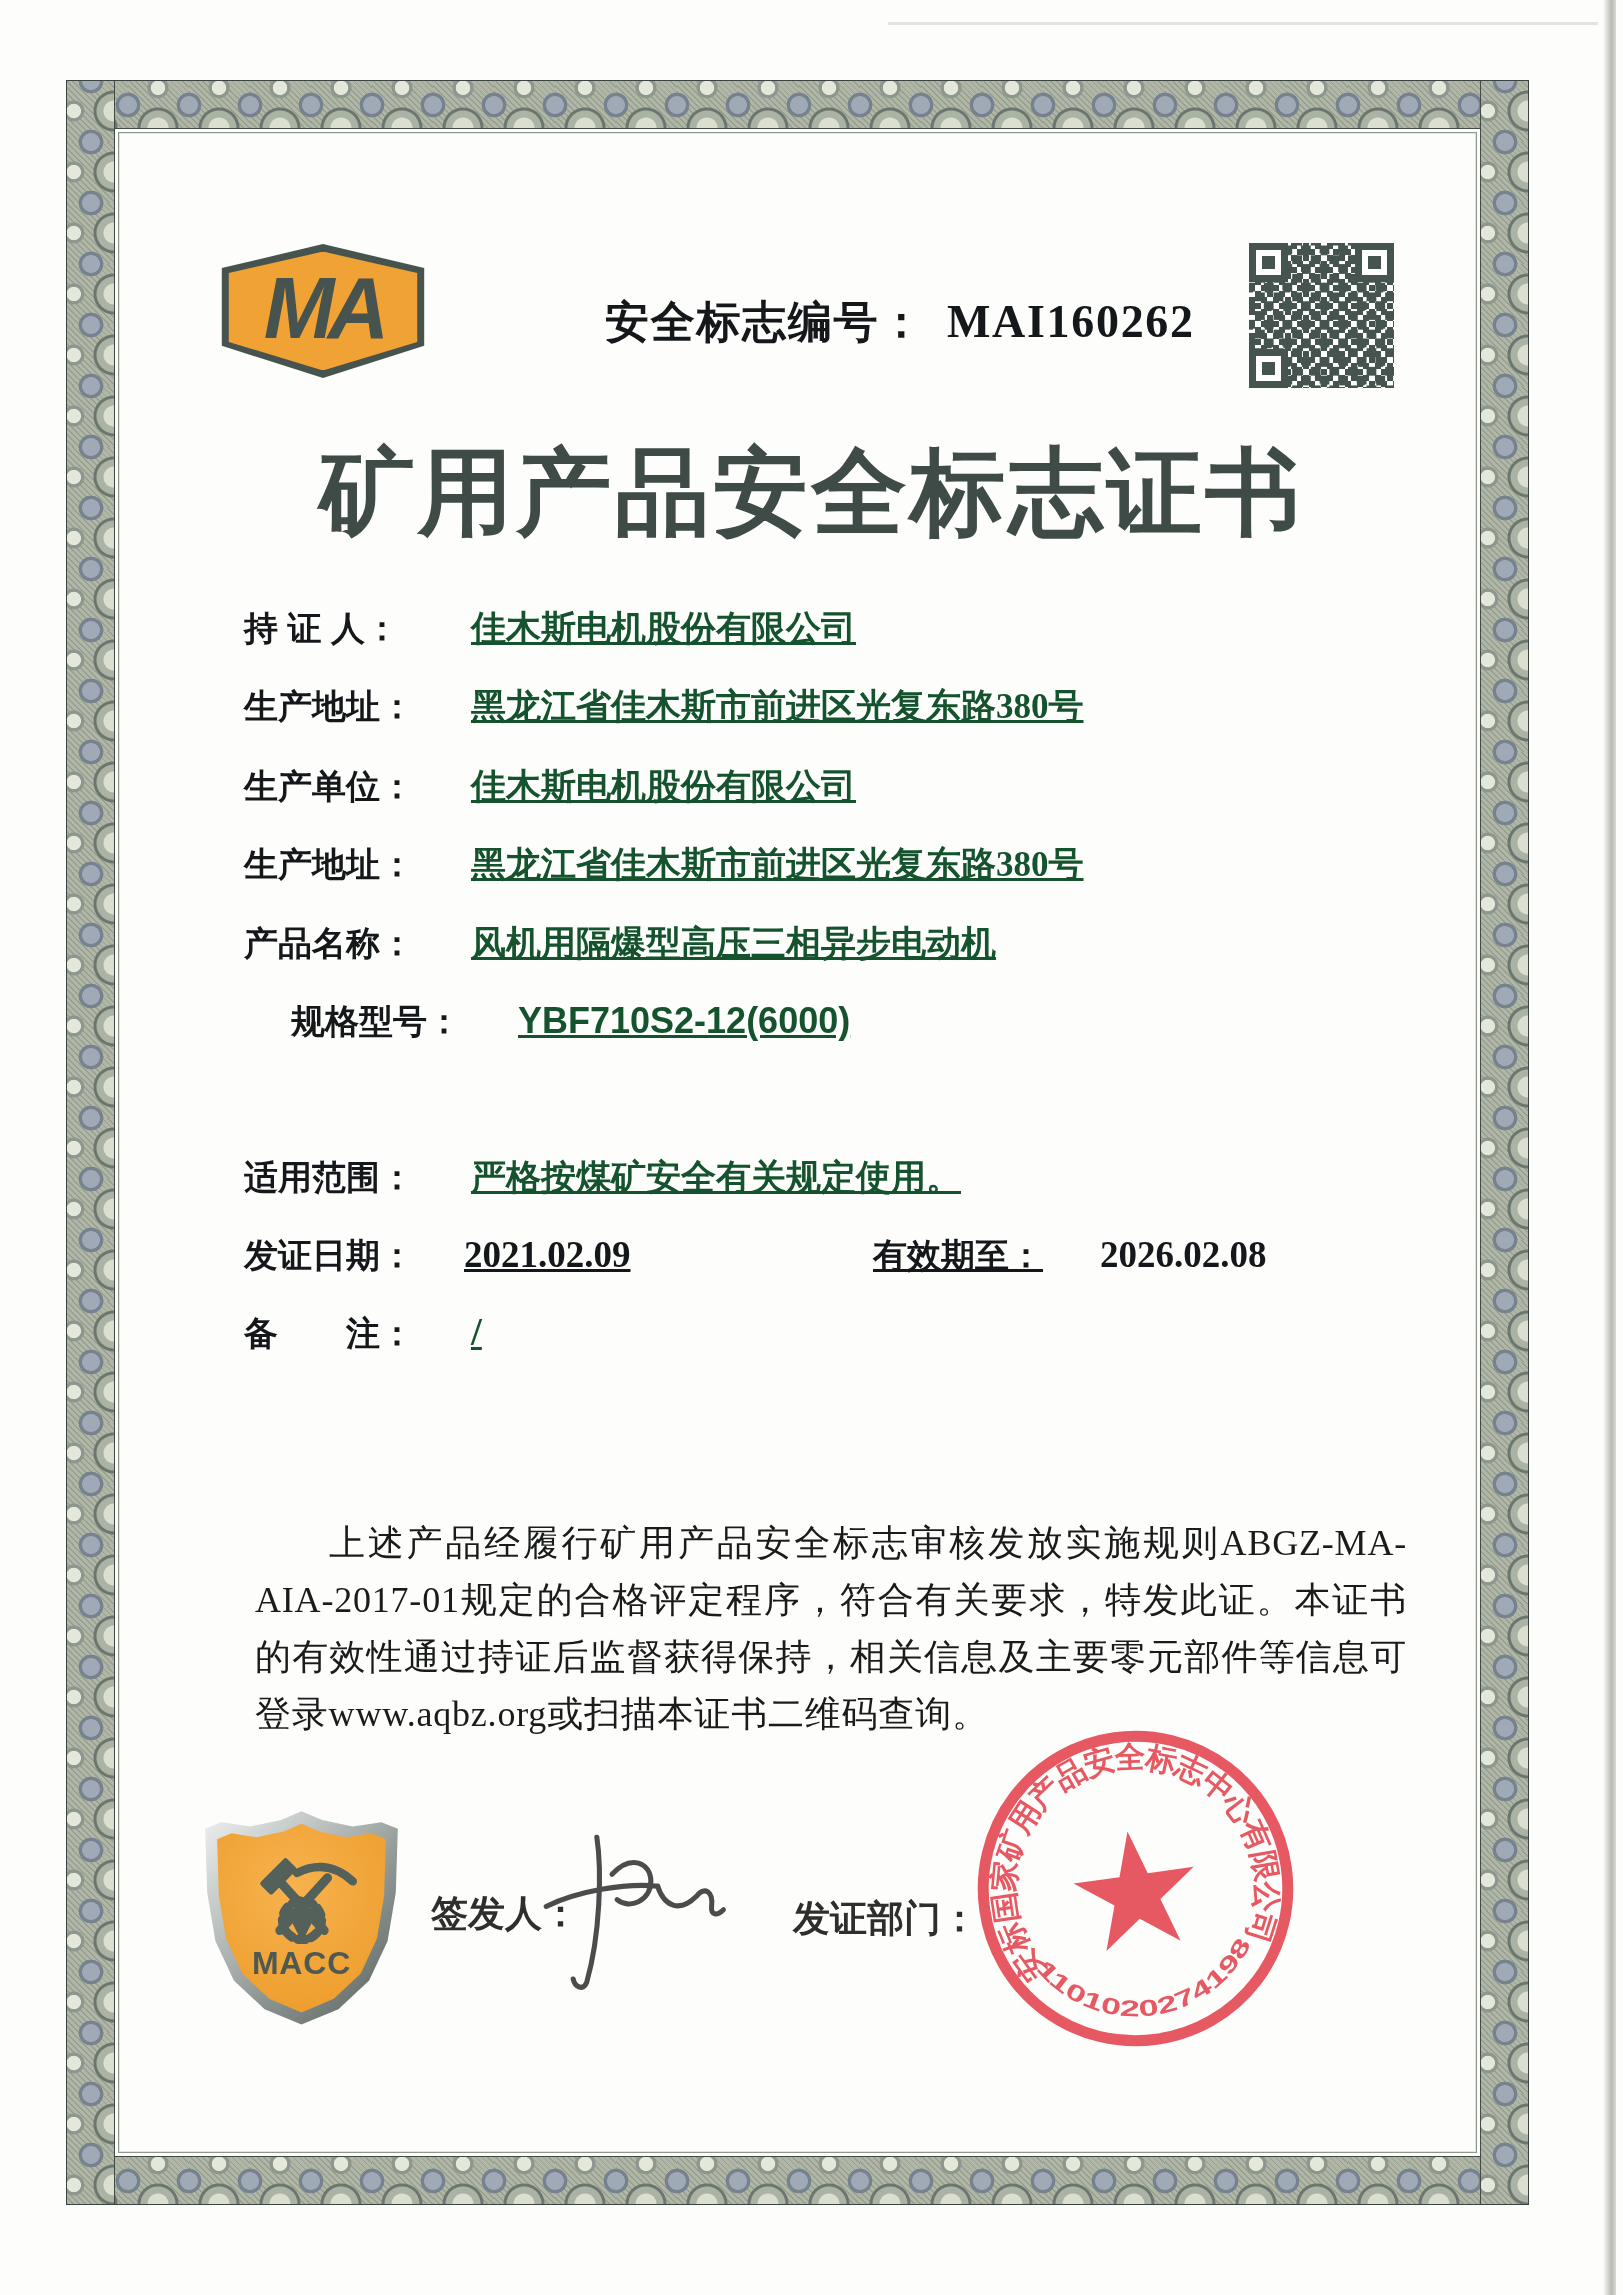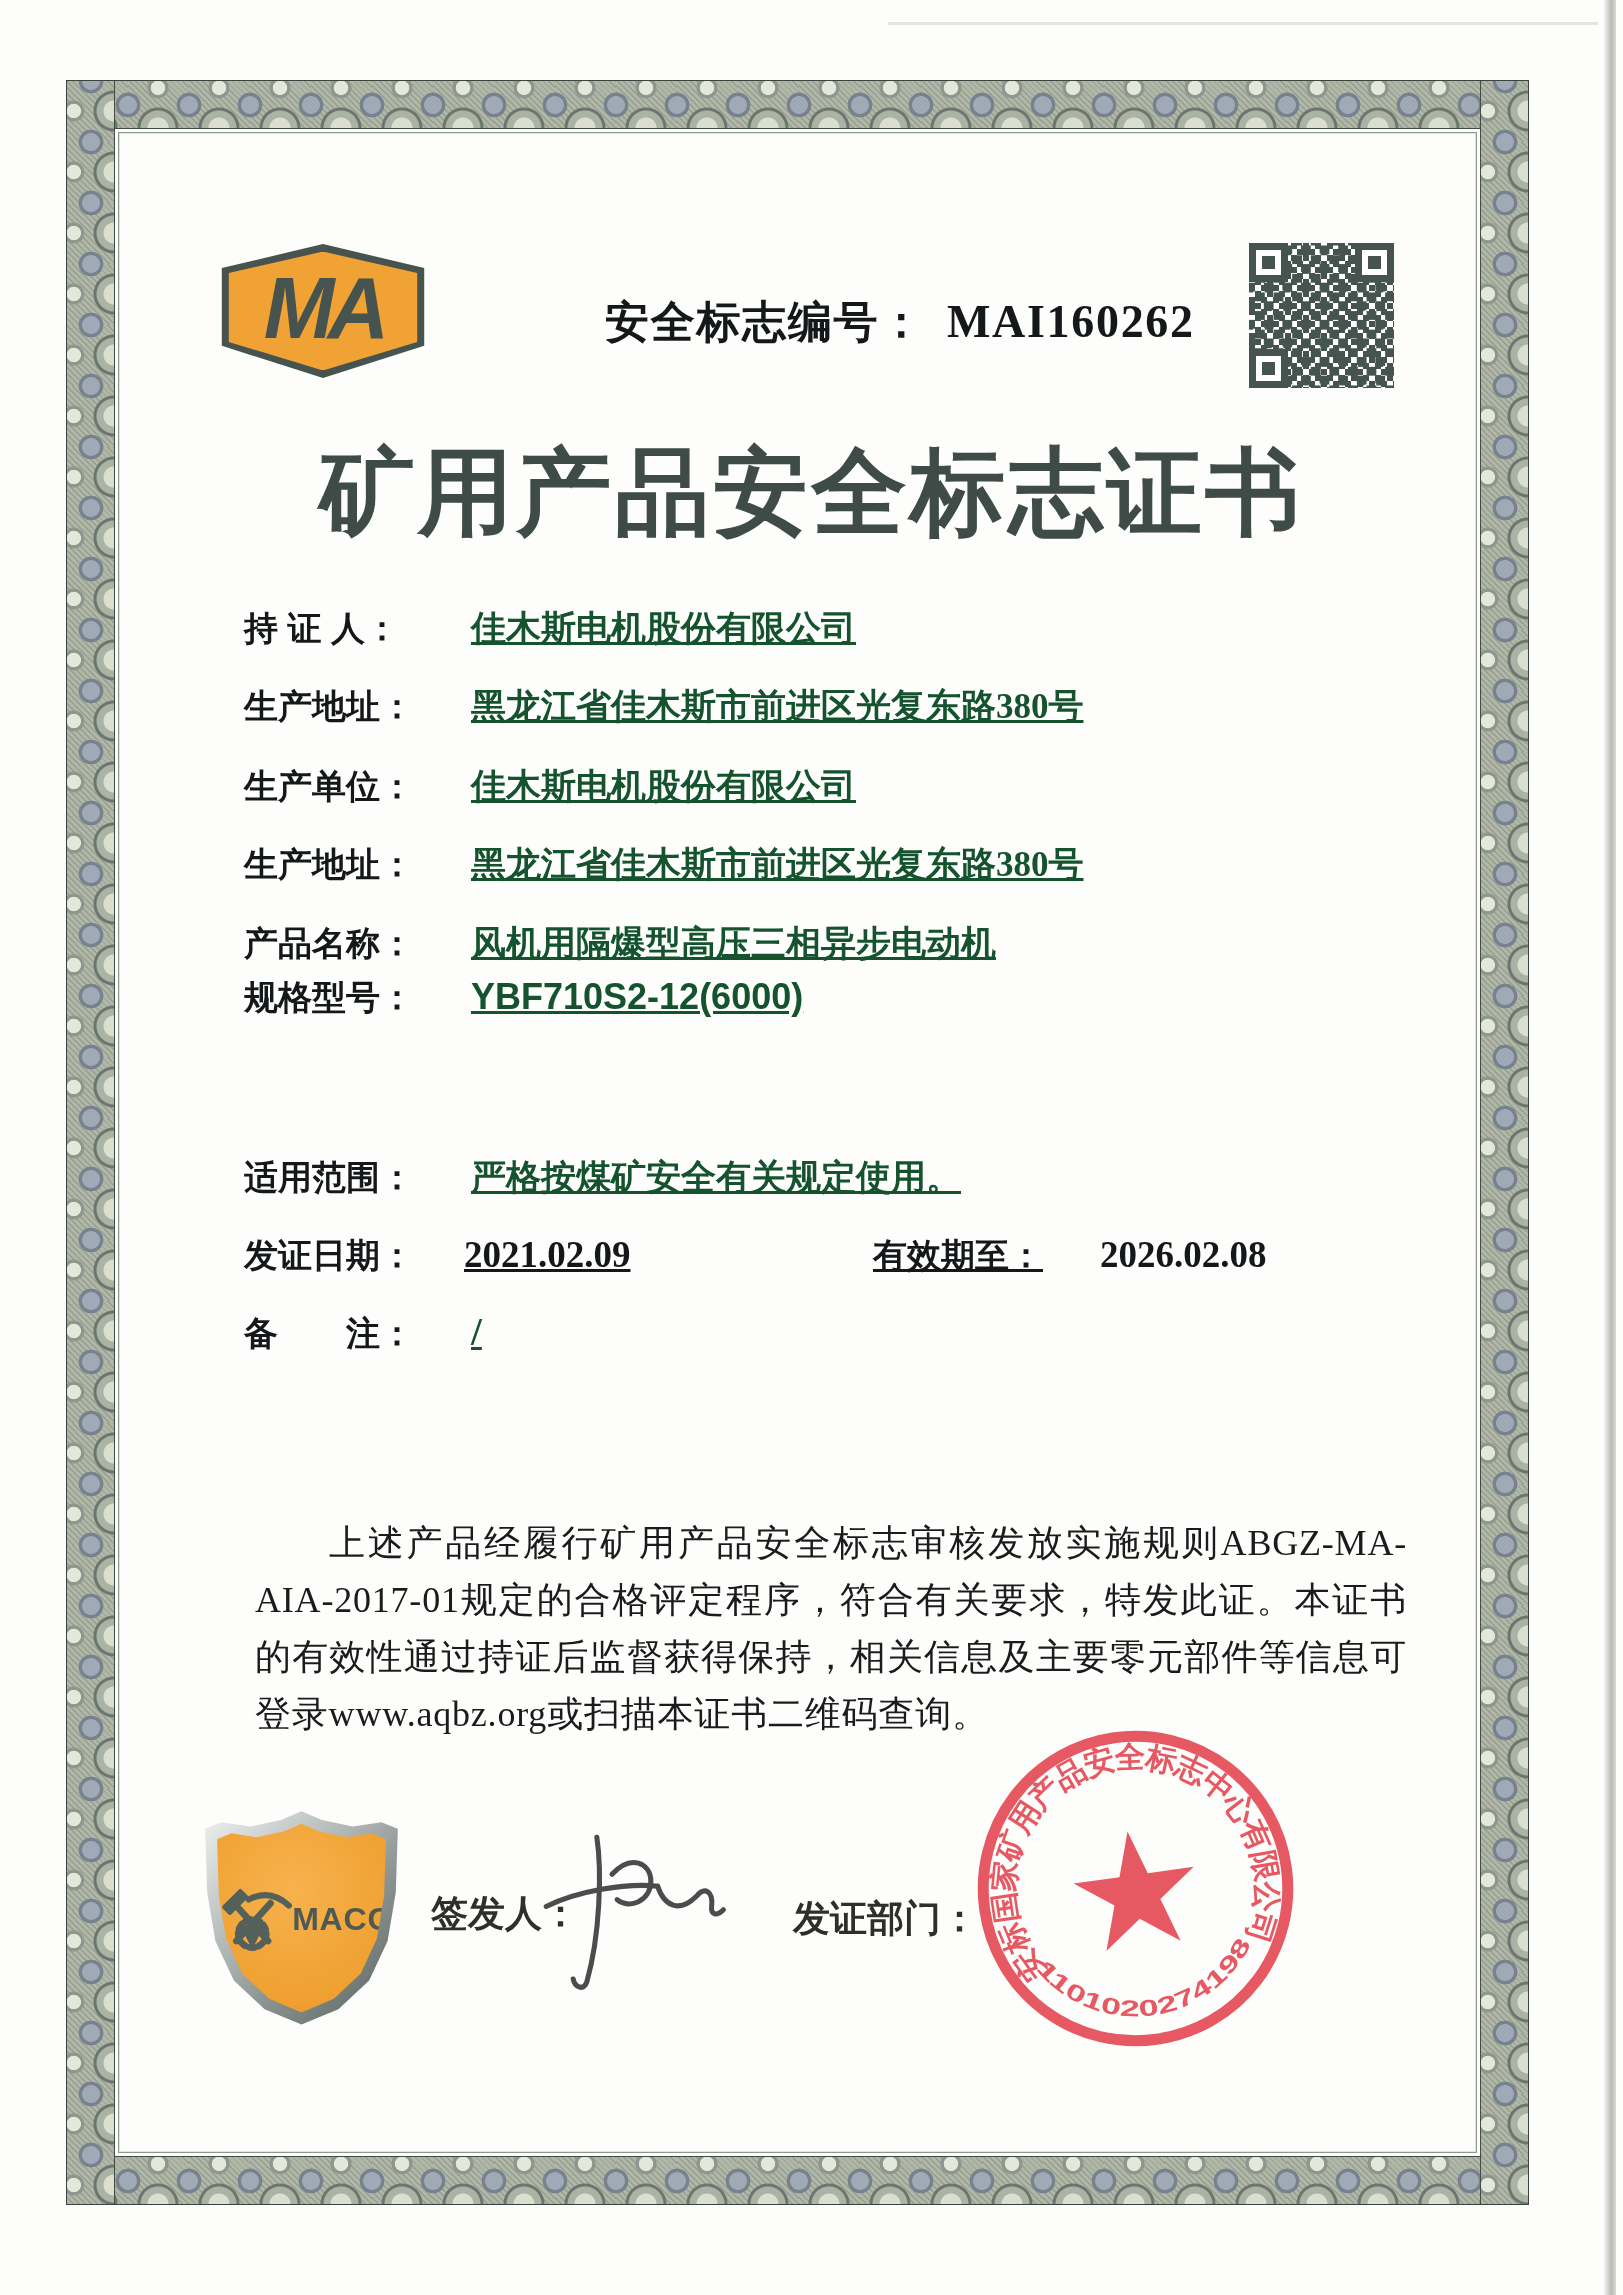--- a/index.html
+++ b/index.html
@@ -64,21 +64,21 @@
 
   .cert-title{position:absolute;left:50%;top:430px;transform:translateX(-50%);
     font:700 95px "Liberation Serif",serif;color:#3f4b47;letter-spacing:3.4px;white-space:nowrap;}
 
   
   .field-row{position:absolute;left:244px;display:flex;align-items:baseline;white-space:pre;}
   .f-label{font:700 34px "Liberation Sans",sans-serif;color:#15181a;width:227px;flex:none;}
   .f-value{font:700 35px "Liberation Serif",serif;color:#14532d;text-decoration:underline;}
   .f-value.latin{font:700 36px "Liberation Sans",sans-serif;}
   .row-0{top:605px;} .row-1{top:683px;} .row-2{top:763px;} .row-3{top:841px;}
-  .row-4{top:920px;} .row-5{top:975px;} .row-7{top:1154px;}
+  .row-4{top:920px;} .row-5{top:999px;margin-left:47px;} .row-7{top:1154px;}
   .row-6{top:1075px;}
   .row-6 .f-label{width:auto;}
   .row-6 .f-value{font:700 29px "Liberation Sans",sans-serif;margin-left:30px;}
   .date-row{position:absolute;left:244px;top:1233px;width:1226px;height:51px;white-space:pre;}
   .date-row span{position:absolute;top:0;}
   .date-row .l1{left:0;font:700 34px "Liberation Sans",sans-serif;color:#15181a;}
   .date-row .v1{left:220px;font:700 37px "Liberation Serif",serif;color:#15181a;text-decoration:underline;}
   .date-row .l2{left:629px;font:700 34px "Liberation Sans",sans-serif;color:#15181a;text-decoration:underline;}
   .date-row .v2{left:856px;font:700 37px "Liberation Serif",serif;color:#15181a;}
   .remark-row{top:1309px;}
@@ -90,21 +90,21 @@
     text-align:justify;text-indent:74px;letter-spacing:0.8px;}
 
   
   .shield{position:absolute;left:199px;top:1809px;width:205px;height:220px;}
   .shield-outer{position:absolute;inset:0;
     background:linear-gradient(135deg,#f2f4f3 0%,#c3c9c7 28%,#8d9592 60%,#5a6360 95%);
     clip-path:polygon(50% 1%,60% 5%,75% 8%,89% 6%,97% 9%,96% 38%,92% 60%,83% 78%,68% 91%,50% 98%,32% 91%,17% 78%,8% 60%,4% 38%,3% 9%,11% 6%,25% 8%,40% 5%);}
   .shield-inner{position:absolute;inset:12.7px;
     background:radial-gradient(circle at 45% 35%,#f7b24e,#efa030 70%,#e2922a);
     clip-path:polygon(50% 1%,60% 5%,75% 8%,89% 6%,97% 9%,96% 38%,92% 60%,83% 78%,68% 91%,50% 98%,32% 91%,17% 78%,8% 60%,4% 38%,3% 9%,11% 6%,25% 8%,40% 5%);
-    display:flex;flex-direction:row;align-items:center;justify-content:center;}
+    display:flex;flex-direction:column;align-items:center;justify-content:center;}
   .macc-text{font:800 32px "Liberation Sans",sans-serif;color:#4e5954;letter-spacing:0.8px;margin-top:1.7px;}
 
   .issuer-label{position:absolute;left:431px;top:1889px;font:700 37px "Liberation Serif",serif;color:#2e2f2d;}
   .dept-label{position:absolute;left:793px;top:1894px;font:700 37px "Liberation Serif",serif;color:#2e2f2d;}
   .signature{position:absolute;left:531px;top:1825px;}
   .stamp{position:absolute;left:968px;top:1721px;}
 </style>
 </head>
 <body>
 

